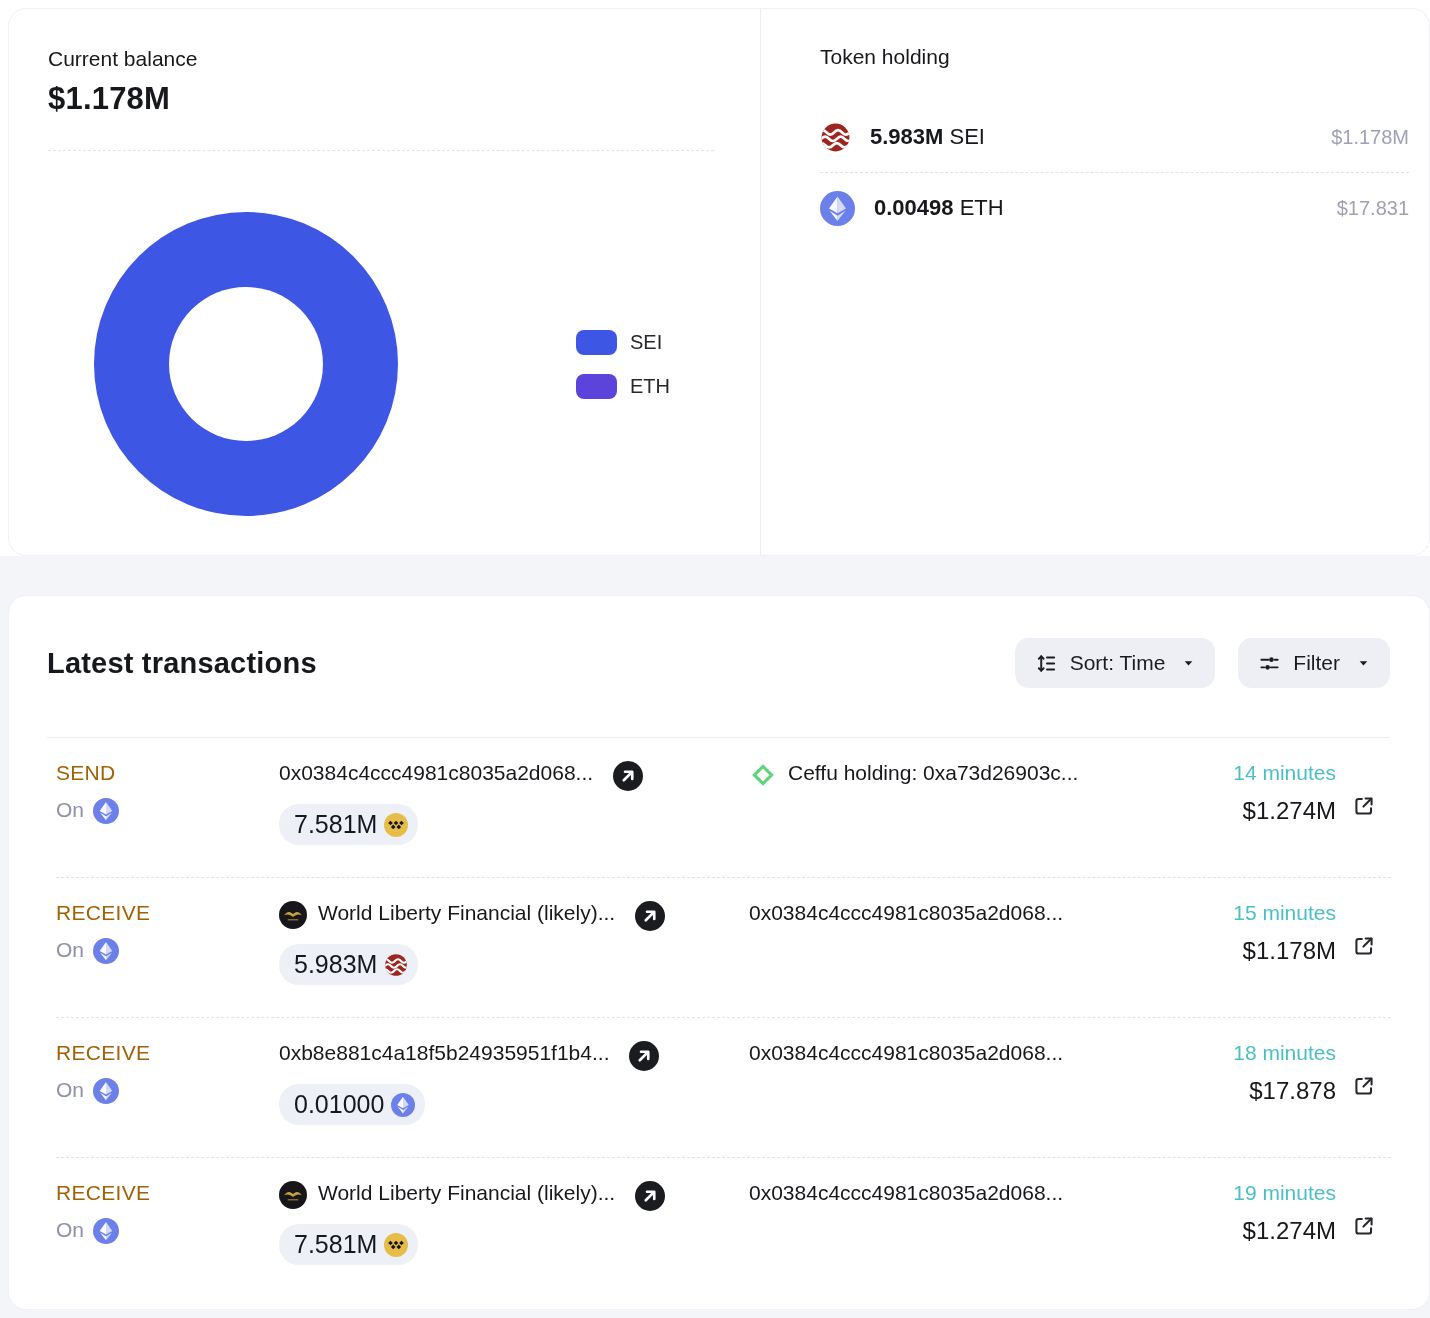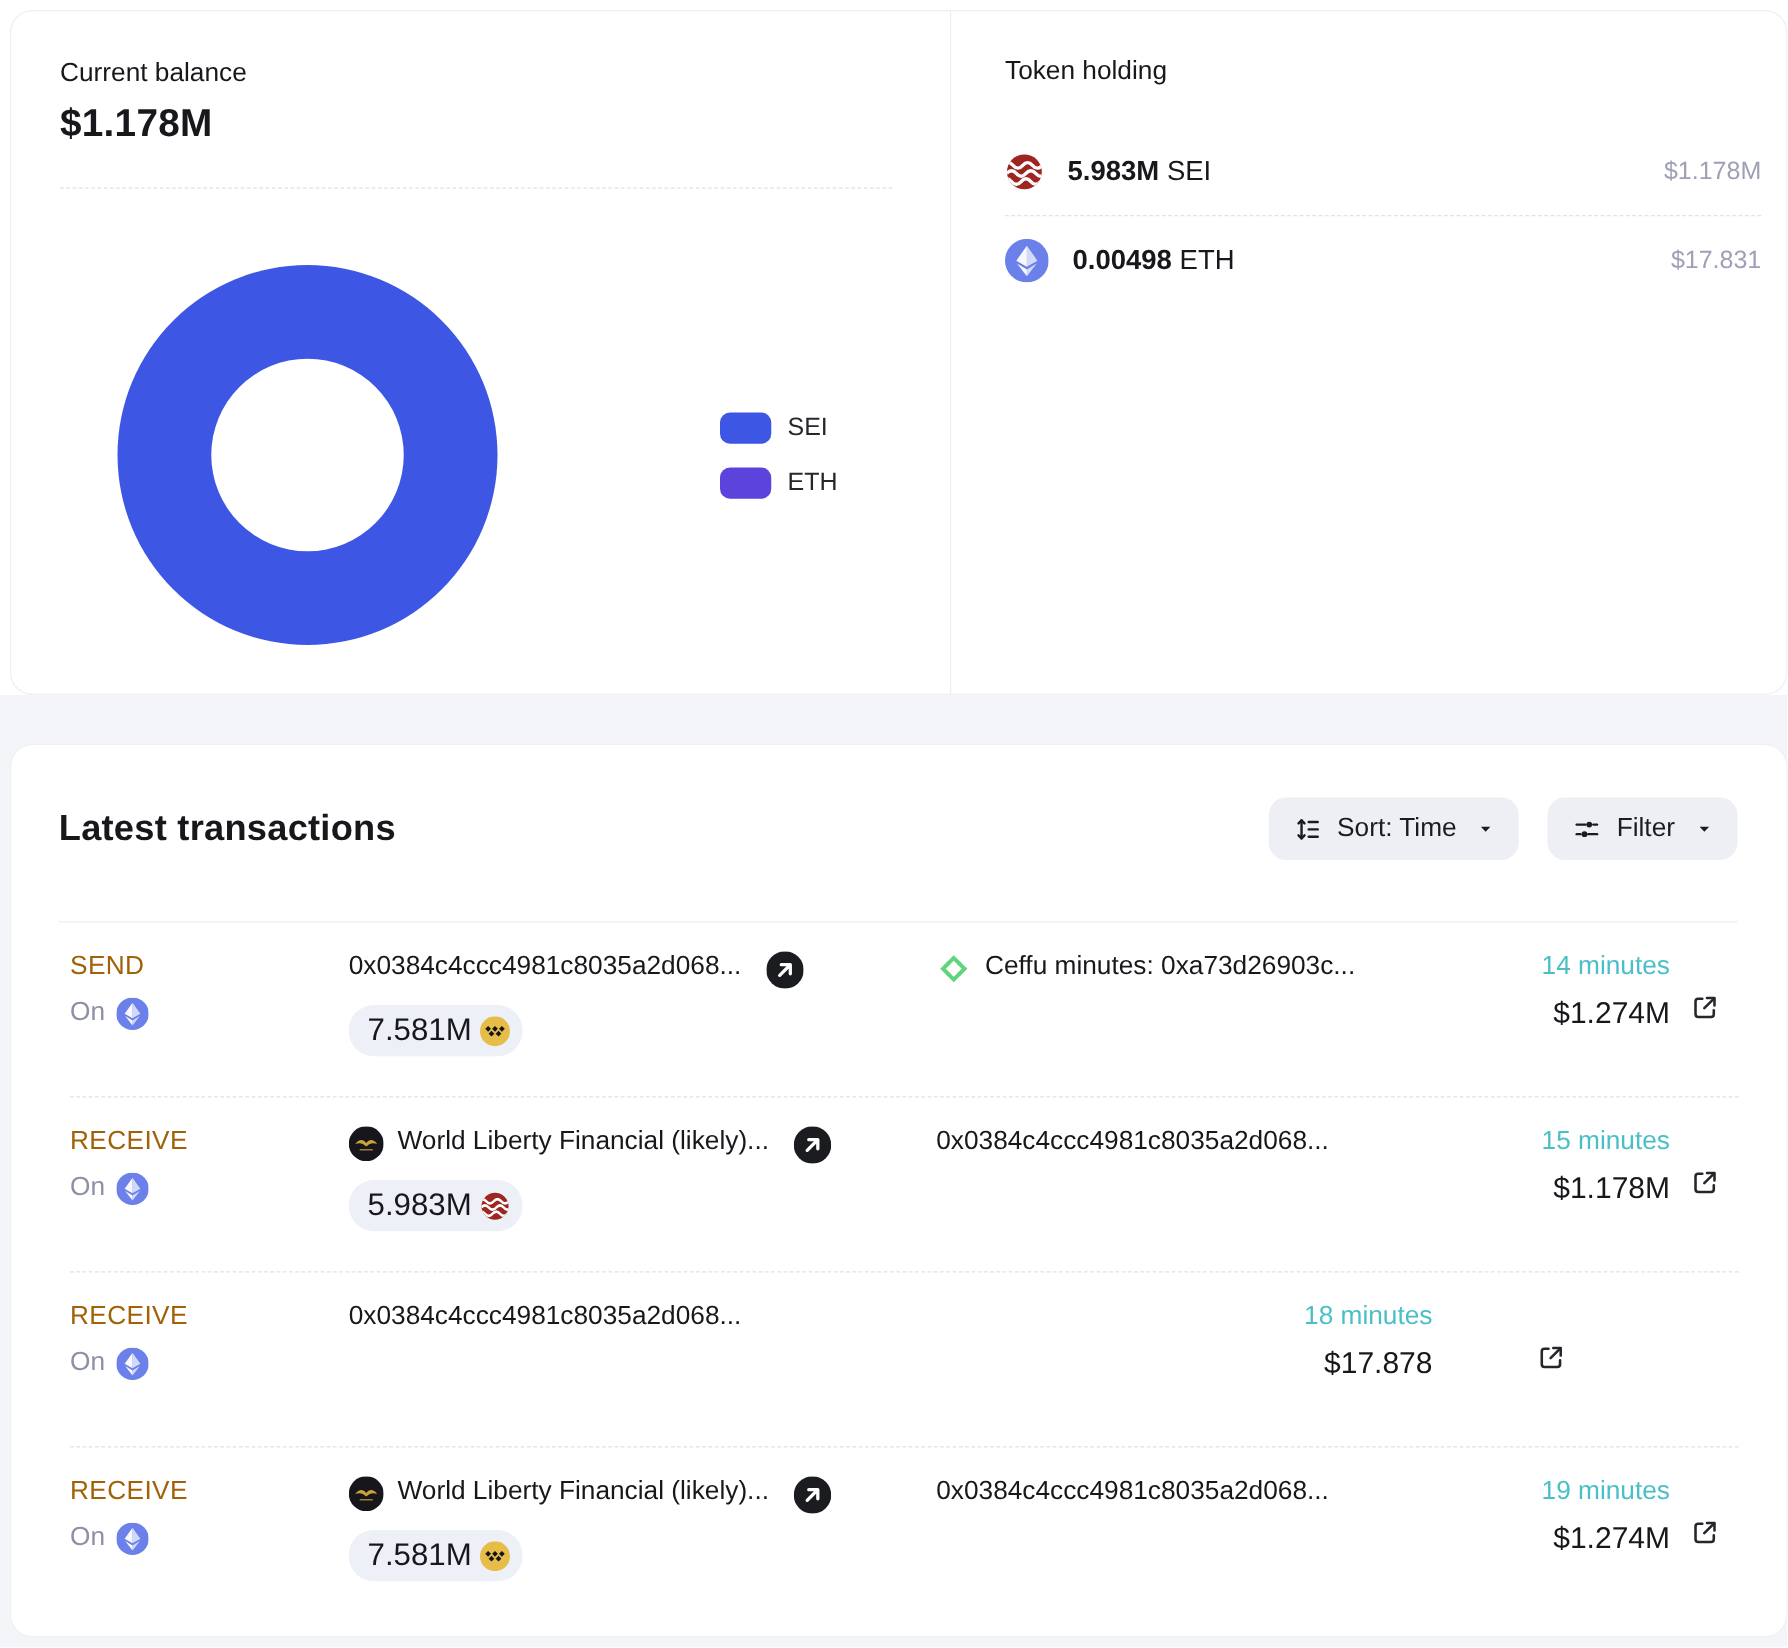--- a/index.html
+++ b/index.html
@@ -6,21 +6,21 @@
   html,body { width:1430px; height:1318px; }
   body {
     position:relative;
     background:#ffffff;
     font-family:"Liberation Sans", sans-serif;
     color:#17181B;
     overflow:hidden;
   }
   .band { position:absolute; left:0; top:556px; width:1430px; height:762px; background:#F4F5F8; }
 
-  .card { position:absolute; background:#ffffff; border:1px solid #EFEFF4; border-radius:18px; }
+  .card { position:absolute; background:#ffffff; border:1px solid #EFEFF4; border-radius:18px;gap:16px; }
   .top-card  { left:8px; top:8px; width:1422px; height:548px; display:flex; }
   .bottom-card { left:8px; top:595px; width:1422px; height:715px; }
 
   
   .balance-panel { position:relative; width:752px; height:100%; border-right:1px solid #EDEDF2; }
   .balance-label { position:absolute; left:39px; top:38px; font-size:21px; color:#17181B; }
   .balance-value { position:absolute; left:39px; top:72px; font-size:31px; font-weight:700; letter-spacing:0.2px; }
   .balance-divider { position:absolute; left:39px; top:141px; width:666px; border-top:1px dashed #E0E1EA; }
 
   .donut { position:absolute; left:85px; top:203px; width:304px; height:304px; border-radius:50%; background:#3D56E3; }
@@ -260,21 +260,21 @@
           <svg class="ic ic24">
               <use href="#sym-wlfi"></use>
             </svg>
         </div>
       </div>
       <div class="tx-col">
         <div class="tx-line1">
           <svg class="ic ic28">
               <use href="#sym-ceffu"></use>
             </svg>
-          <span class="tx-hash">Ceffu minutes: 0xa73d26903c...</span>
+          <span class="tx-hash">Ceffu holding: 0xa73d26903c...</span>
         </div>
       </div>
       <div class="tx-col tx-col-meta">
         <div class="tx-time">14 minutes</div>
         <div class="tx-usd">$1.274M</div>
       </div>
       <div class="tx-col tx-col-link">
         <svg class="ic ic26">
             <use href="#sym-ext"></use>
           </svg>
@@ -327,20 +327,34 @@
     <div class="tx-row">
       <div class="tx-col">
         <div class="tx-type">RECEIVE</div>
         <div class="tx-on">
           <span class="on-label">On</span>
           <svg class="ic ic26">
               <use href="#sym-ethb"></use>
             </svg>
         </div>
       </div>
+      <div class="tx-col tx-col-from">
+        <div class="tx-line1">
+          <span class="tx-hash">0xb8e881c4a18f5b24935951f1b4...</span>
+          <svg class="ic ic30 arrow-gap">
+              <use href="#sym-arrowc"></use>
+            </svg>
+        </div>
+        <div class="amount-pill">
+          <span>0.01000</span>
+          <svg class="ic ic24">
+              <use href="#sym-ethb"></use>
+            </svg>
+        </div>
+      </div>
       <div class="tx-col">
         <div class="tx-line1">
           <span class="tx-hash">0x0384c4ccc4981c8035a2d068...</span>
         </div>
       </div>
       <div class="tx-col tx-col-meta">
         <div class="tx-time">18 minutes</div>
         <div class="tx-usd">$17.878</div>
       </div>
       <div class="tx-col tx-col-link">

